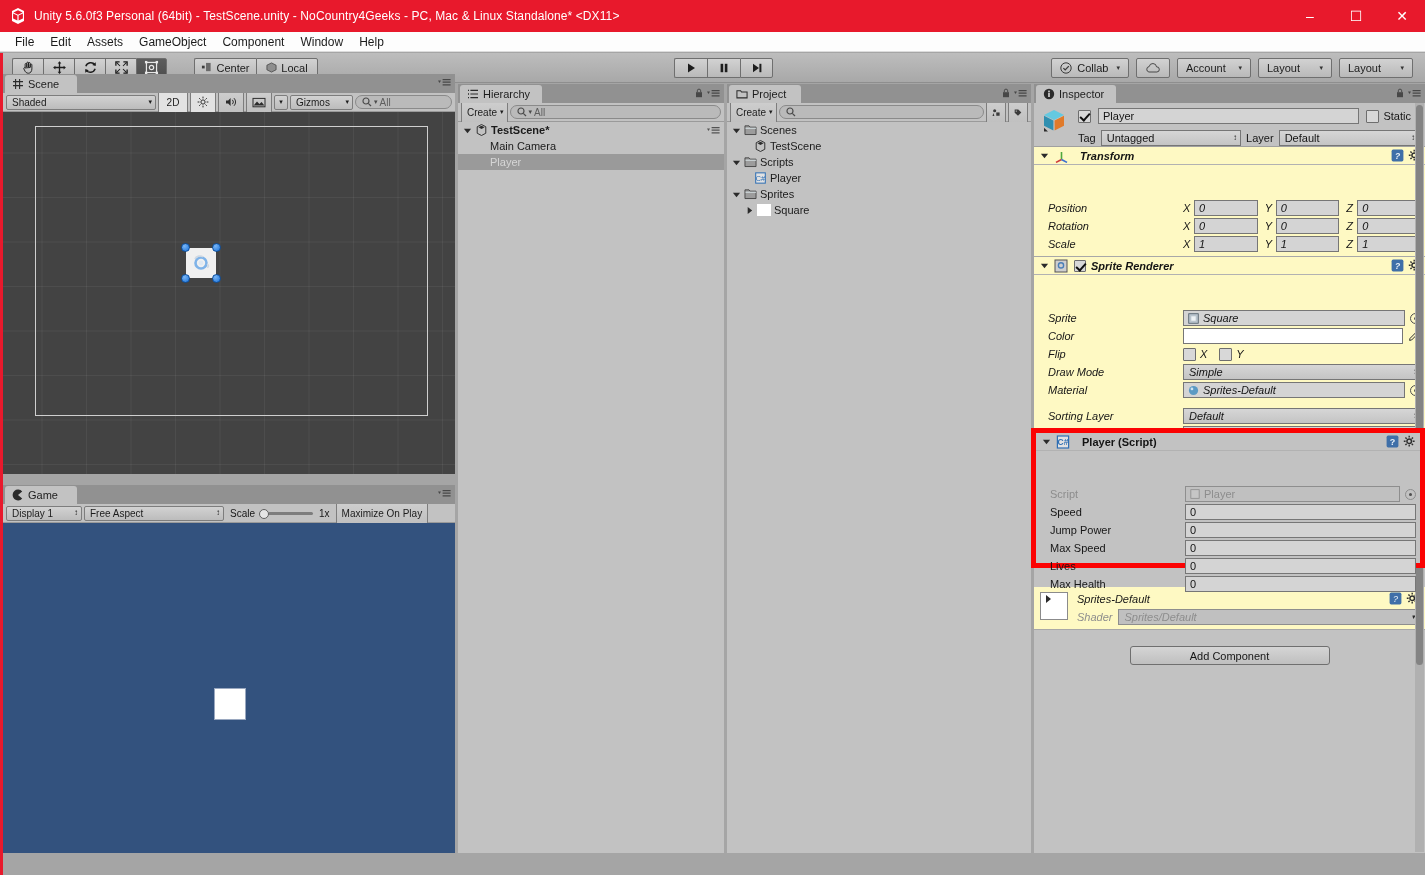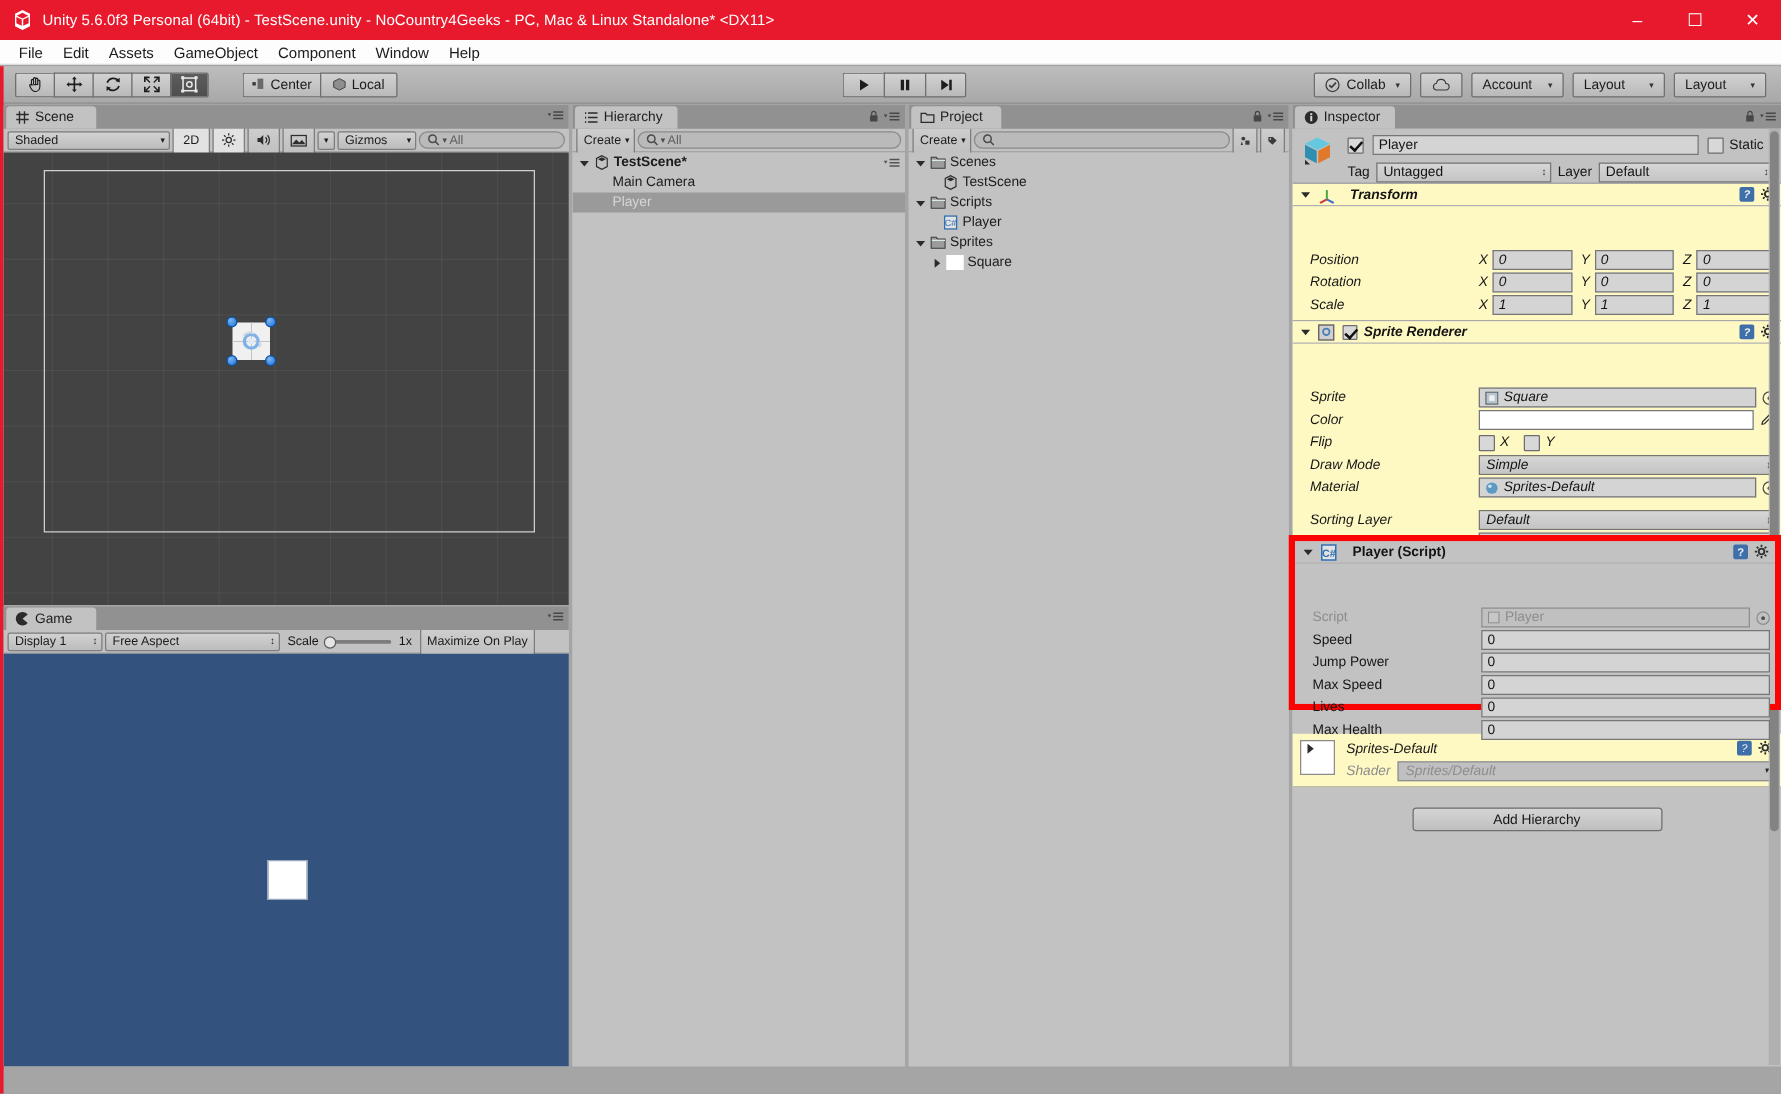--- a/index.html
+++ b/index.html
@@ -405,37 +405,37 @@
           <span>Layout</span>
           <span class="caret">▾</span>
         </div>
         <div class="rbtn wide">
           <span>Layout</span>
           <span class="caret">▾</span>
         </div>
       </div>
     </div>
 
-    <div class="panel" style="left:0; top:31px; width:452px; height:400px;">
+    <div class="panel" style="left:0; top:21px; width:452px; height:400px;">
       <div class="panel-tabrow">
         <div class="tab">
           <svg class="ticon" viewBox="0 0 12 12">
             <path d="M1 3.6h10M1 7.6h10M3.6 1v10M7.6 1v10" stroke="#2a2a2a" stroke-width="1.1"></path>
           </svg>
           <span>Scene</span>
         </div>
         <div class="tabmenu">
           <svg width="13" height="9" viewBox="0 0 13 9" class="burger">
             <path d="M0 2.6 3 2.6 1.5 5z" fill="#2f2f2f"></path>
             <path d="M4.6 1.6h8M4.6 4.2h8M4.6 6.8h8" stroke="#2f2f2f" stroke-width="1.3"></path>
           </svg>
         </div>
       </div>
       <div class="subtoolbar">
-        <div class="sdrop" style="width:130px;">
+        <div class="sdrop" style="width:150px;">
           <span>Shaded</span>
           <span style="font-size:7px;">▾</span>
         </div>
         <div class="sbtn" style="width:30px; justify-content:center; background:#e2e2e2;">
           <span>2D</span>
         </div>
         <div class="sbtn" style="width:26px; justify-content:center; background:#e2e2e2;">
           <svg width="12" height="12" viewBox="0 0 12 12">
             <circle cx="6" cy="6" r="2.1" fill="none" stroke="#2d2d2d" stroke-width="1"></circle>
             <path d="M6 .6v1.8M6 9.6v1.8M.6 6h1.8M9.6 6h1.8M2.2 2.2l1.3 1.3M8.5 8.5l1.3 1.3M9.8 2.2 8.5 3.5M3.5 8.5 2.2 9.8" stroke="#2d2d2d" stroke-width="1"></path>
@@ -916,21 +916,21 @@
                 <div class="dropdown" style="flex:1; background:#c0c0c0; color:#8d8d8d; border-color:#8e8e8e;">
                   <span>Sprites/Default</span>
                   <span class="updown" style="font-size:7px;">▾</span>
                 </div>
               </div>
             </div>
           </div>
           <div style="position:absolute; left:8px; top:11px;"></div>
         </div>
 
-        <div class="addcomp">Add Hierarchy</div>
+        <div class="addcomp">Add Component</div>
       </div>
 
       <div class="scrollv" style="top:19px; height:749px;">
         <div class="thumb" style="top:2px; height:560px;"></div>
       </div>
     </div>
 
     <div class="scriptbox">
       <div class="inner">
         <div class="comp-header">

